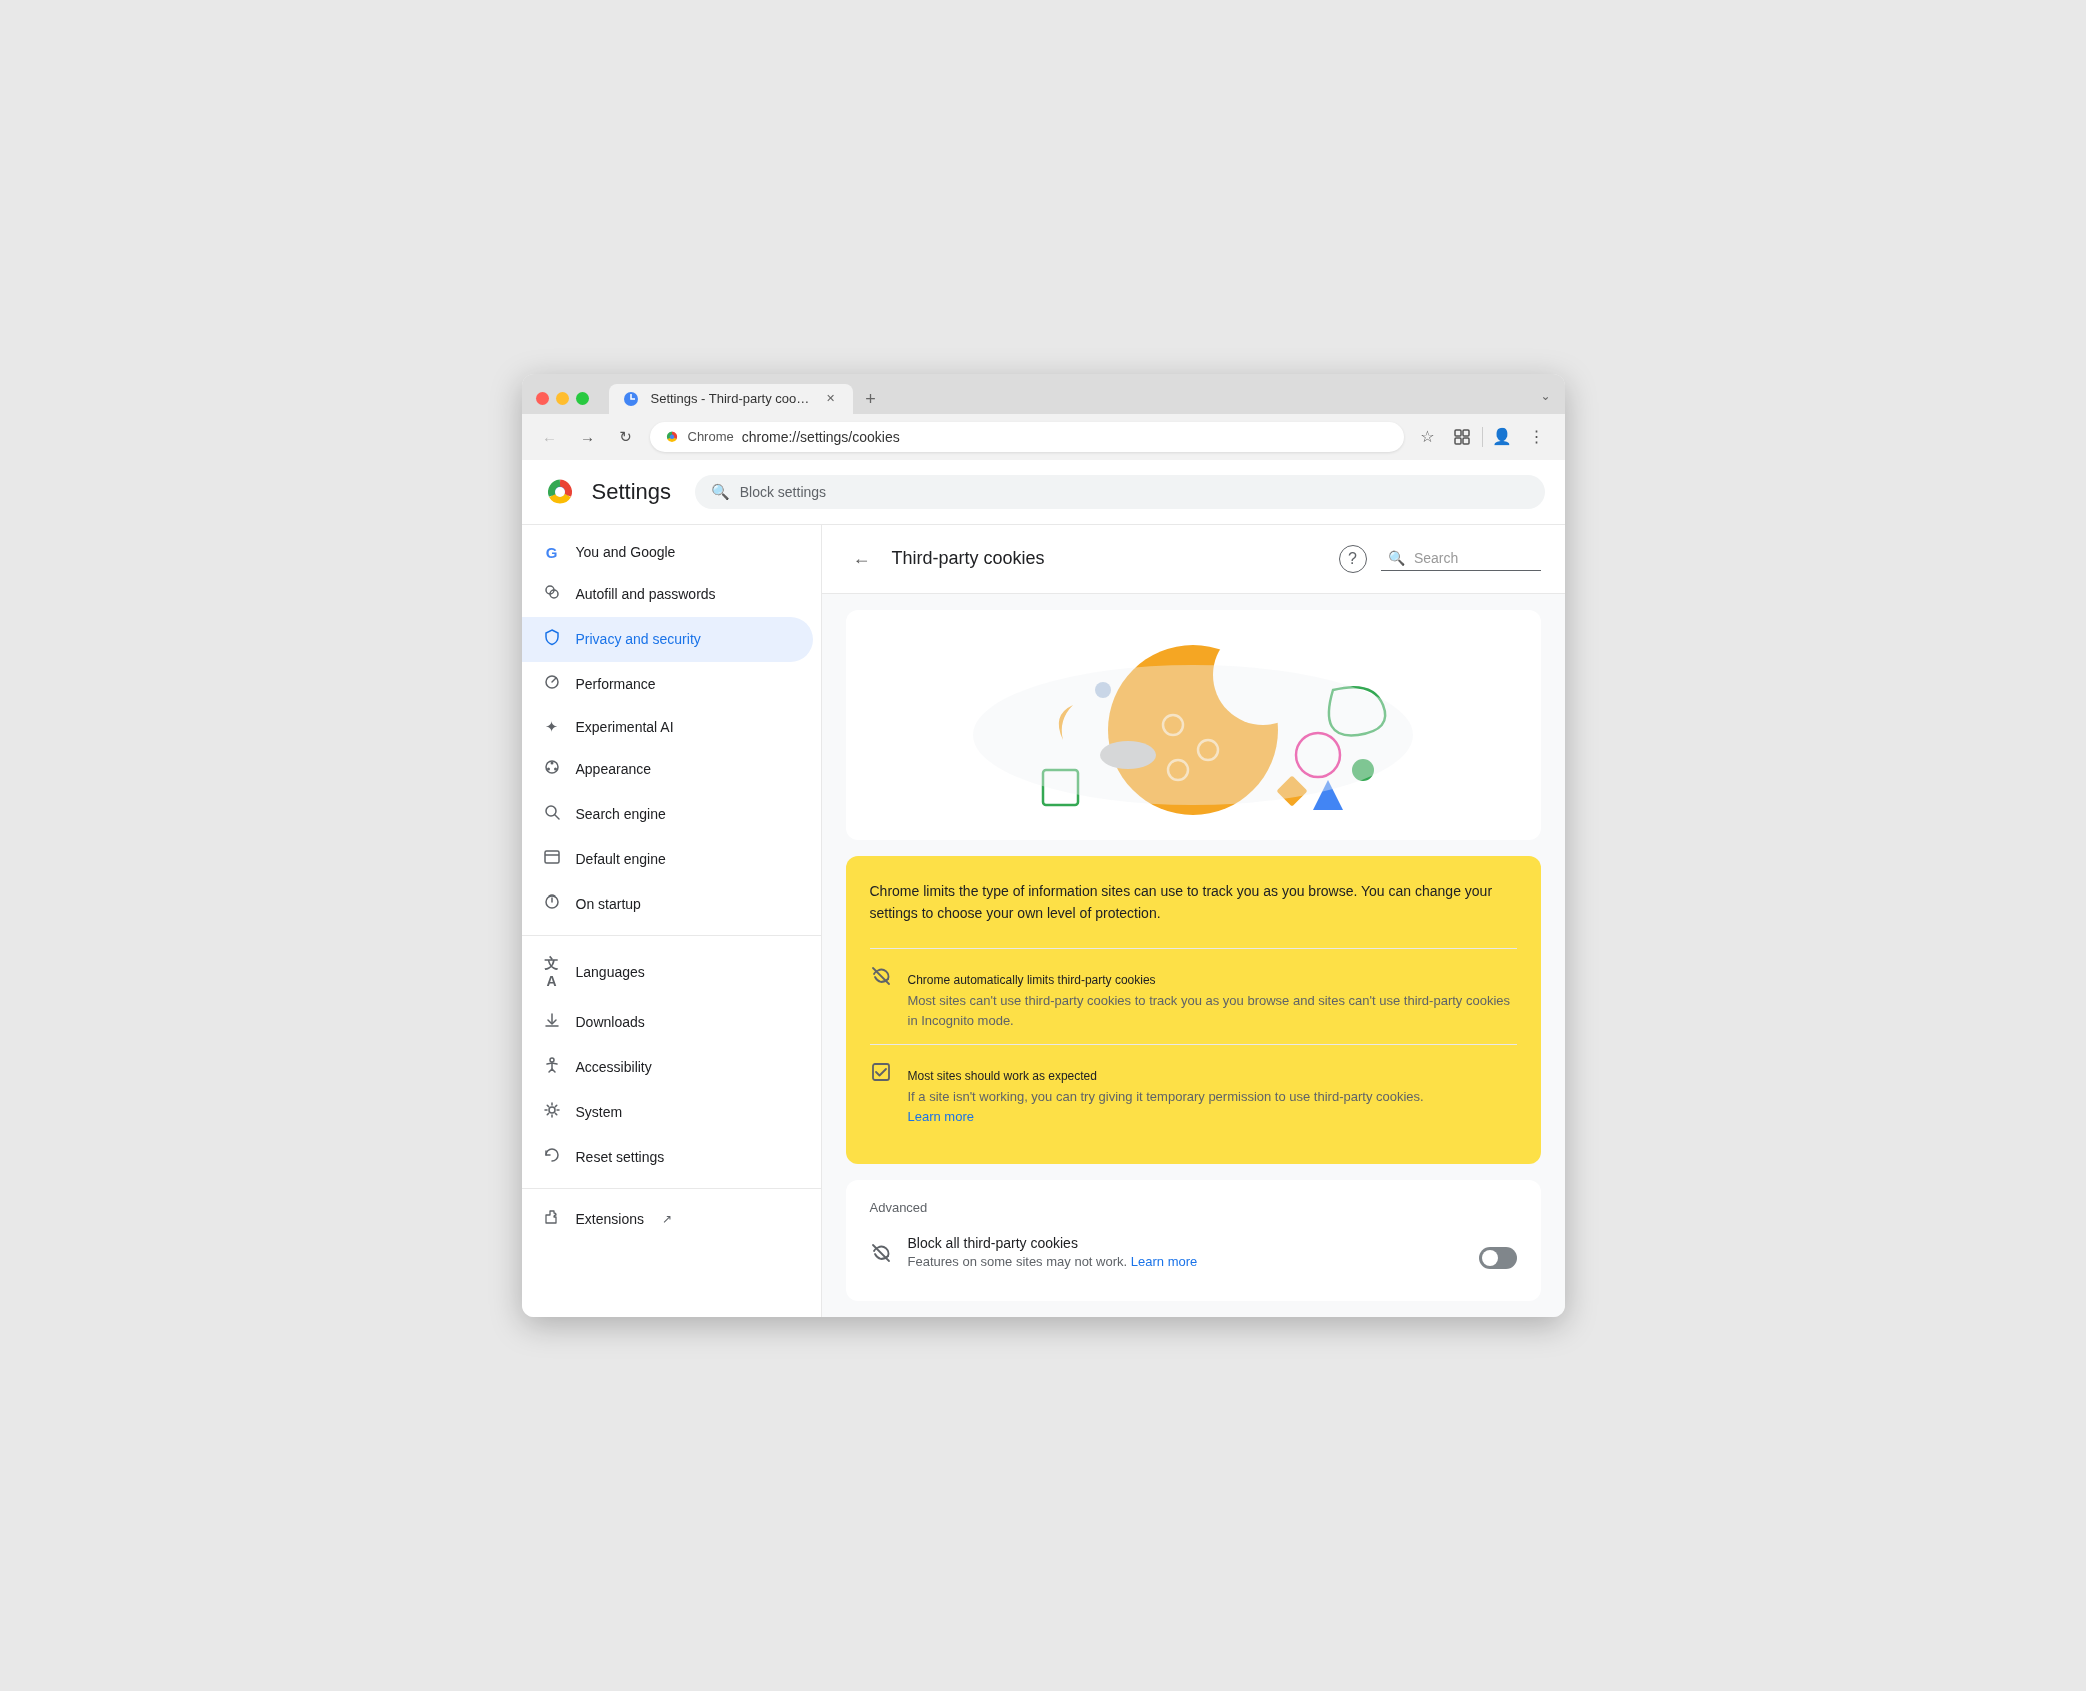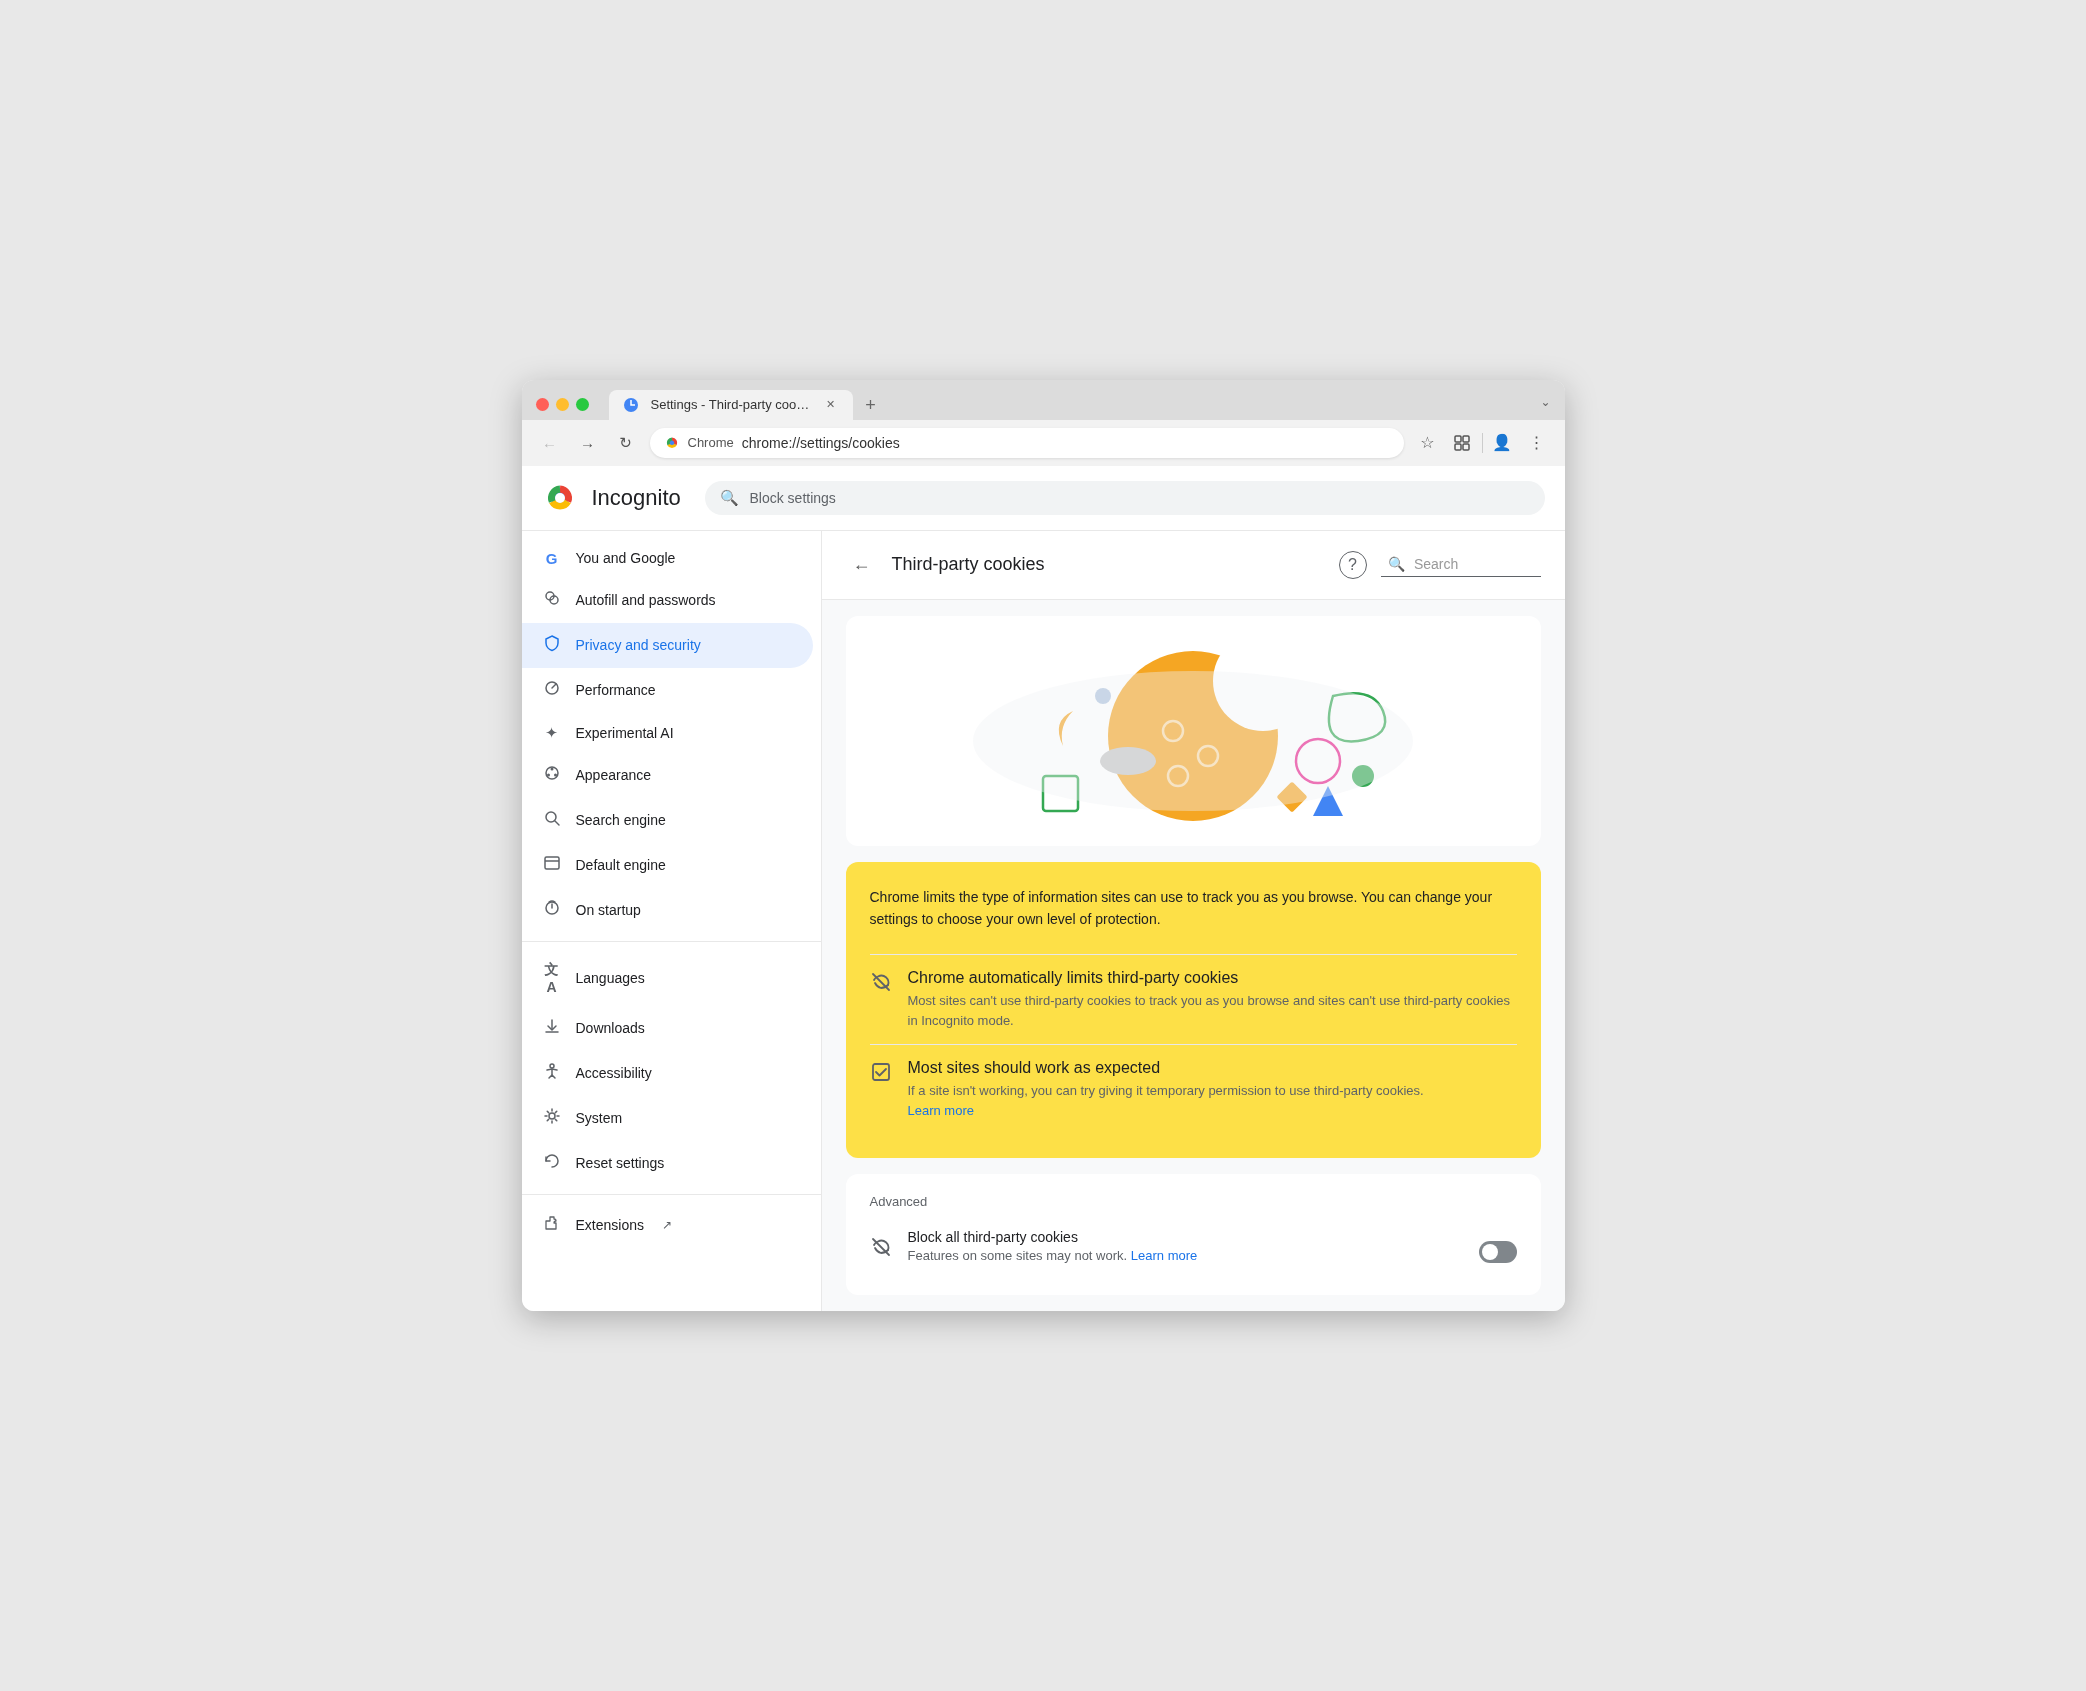--- a/index.html
+++ b/index.html
@@ -289,24 +289,25 @@
       border-top: 1px solid #e8e8e8;
     }
     .option-icon {
       font-size: 20px;
       color: #5f6368;
       margin-top: 2px;
       flex-shrink: 0;
     }
     .option-content { flex: 1; }
     .option-title {
-      font-size: 16px;
+      font-size: 12px;
       font-weight: 500;
       color: #202124;
       margin-bottom: 4px;
+      margin-top: 10px;
     }
     .option-desc {
       font-size: 13px;
       color: #5f6368;
       line-height: 1.5;
     }
     .learn-more {
       color: #1a73e8;
       text-decoration: none;
       font-size: 13px;
@@ -449,21 +450,21 @@
     <div class="settings-header">
       <div class="chrome-logo-big">
         <svg width="36" height="36" viewBox="0 0 36 36">
           <circle cx="18" cy="18" r="9" fill="#4285f4"></circle>
           <path d="M18 9 A9 9 0 0 1 25.79 21.5" stroke="#ea4335" stroke-width="7" fill="none"></path>
           <path d="M25.79 21.5 A9 9 0 0 1 10.21 21.5" stroke="#fbbc04" stroke-width="7" fill="none"></path>
           <path d="M10.21 21.5 A9 9 0 0 1 18 9" stroke="#34a853" stroke-width="7" fill="none"></path>
           <circle cx="18" cy="18" r="5" fill="white"></circle>
         </svg>
       </div>
-      <span class="settings-title">Incognito</span>
+      <span class="settings-title">Settings</span>
       <div class="settings-search">
         <span style="color:#5f6368;font-size:15px;">🔍</span>
         <span style="color:#5f6368;font-size:14px;">Block settings</span>
       </div>
     </div>
 
     <div class="settings-body">
 
       <div class="sidebar">
 

